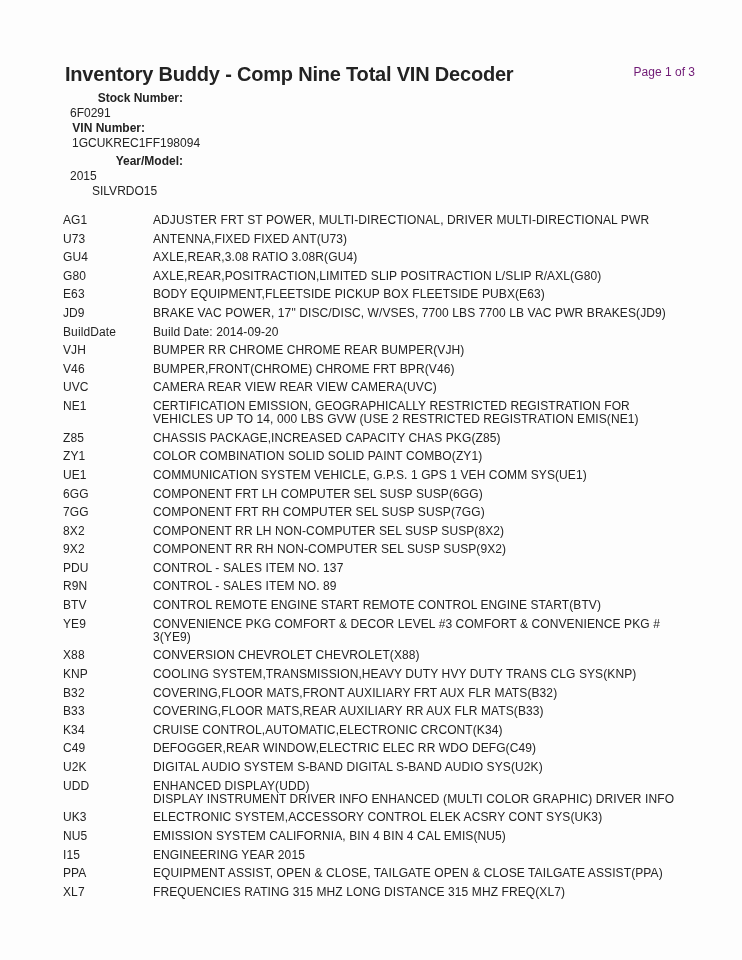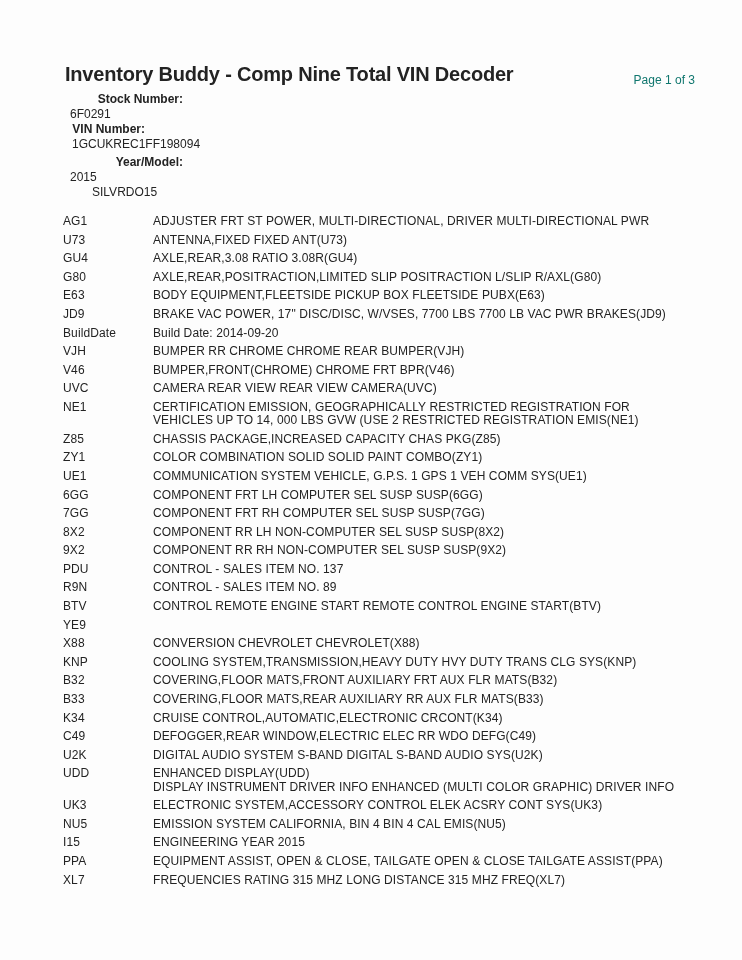--- a/index.html
+++ b/index.html
@@ -30,22 +30,22 @@
     font-size: 20px;
     font-weight: bold;
     letter-spacing: -0.2px;
     line-height: 24px;
     margin-left: 2px;
     white-space: nowrap;
   }
   .page-indicator {
     font-size: 12px;
     line-height: 14px;
-    margin-top: 11px;
-    color: #0f766e;
+    margin-top: 3px;
+    color: #701a75;
     white-space: nowrap;
   }
   .fields {
     margin-top: 5px;
     font-size: 12px;
   }
   .field-row {
     display: flex;
     line-height: 15px;
     margin-bottom: 3px;
@@ -250,20 +250,24 @@
 
     <div class="opt-row">
       <div class="opt-code">BTV</div>
       <div class="opt-desc">
           <div>CONTROL REMOTE ENGINE START REMOTE CONTROL ENGINE START(BTV)</div>
         </div>
     </div>
 
     <div class="opt-row">
       <div class="opt-code">YE9</div>
+      <div class="opt-desc">
+          <div>CONVENIENCE PKG COMFORT &amp; DECOR LEVEL #3 COMFORT &amp; CONVENIENCE PKG #</div>
+          <div>3(YE9)</div>
+        </div>
     </div>
 
     <div class="opt-row">
       <div class="opt-code">X88</div>
       <div class="opt-desc">
           <div>CONVERSION CHEVROLET CHEVROLET(X88)</div>
         </div>
     </div>
 
     <div class="opt-row">

